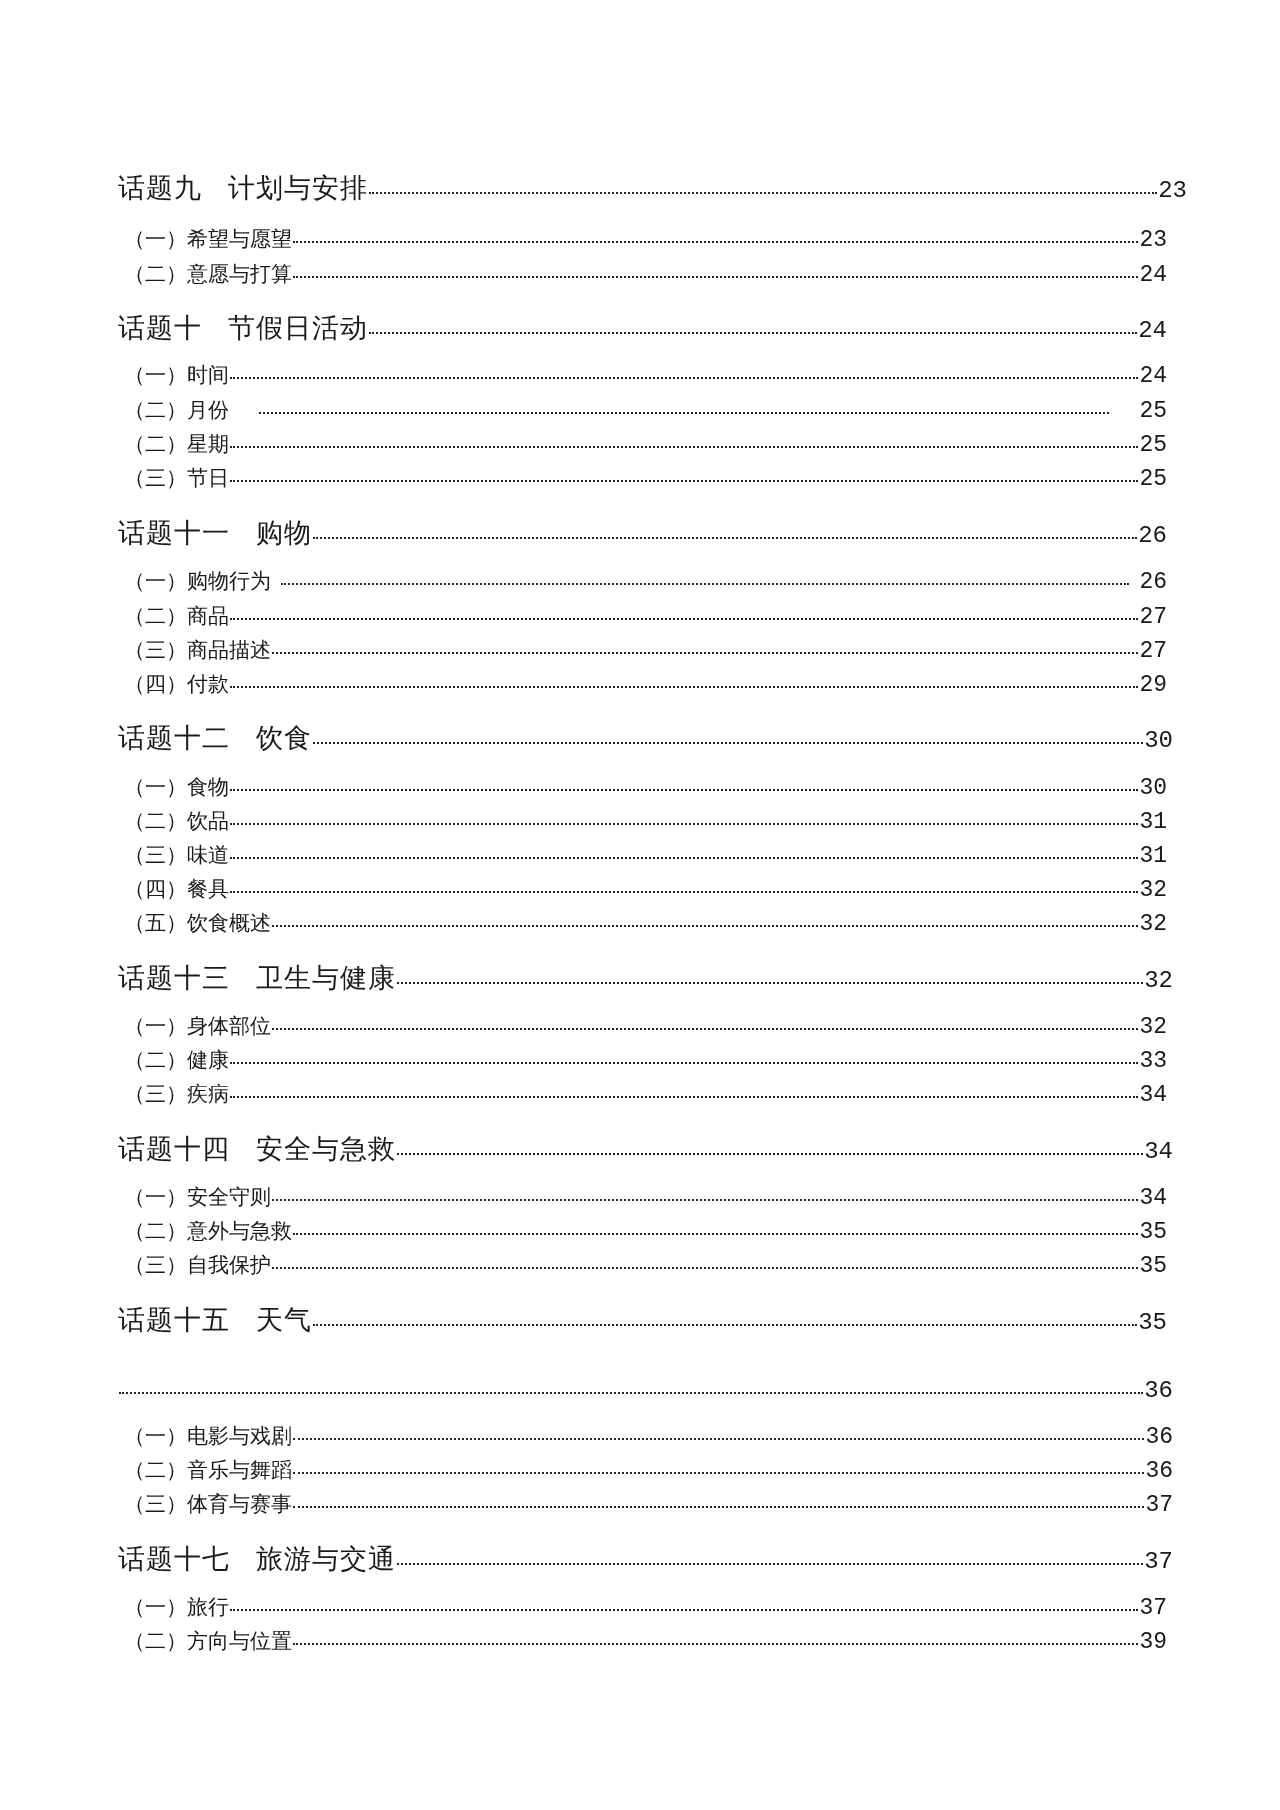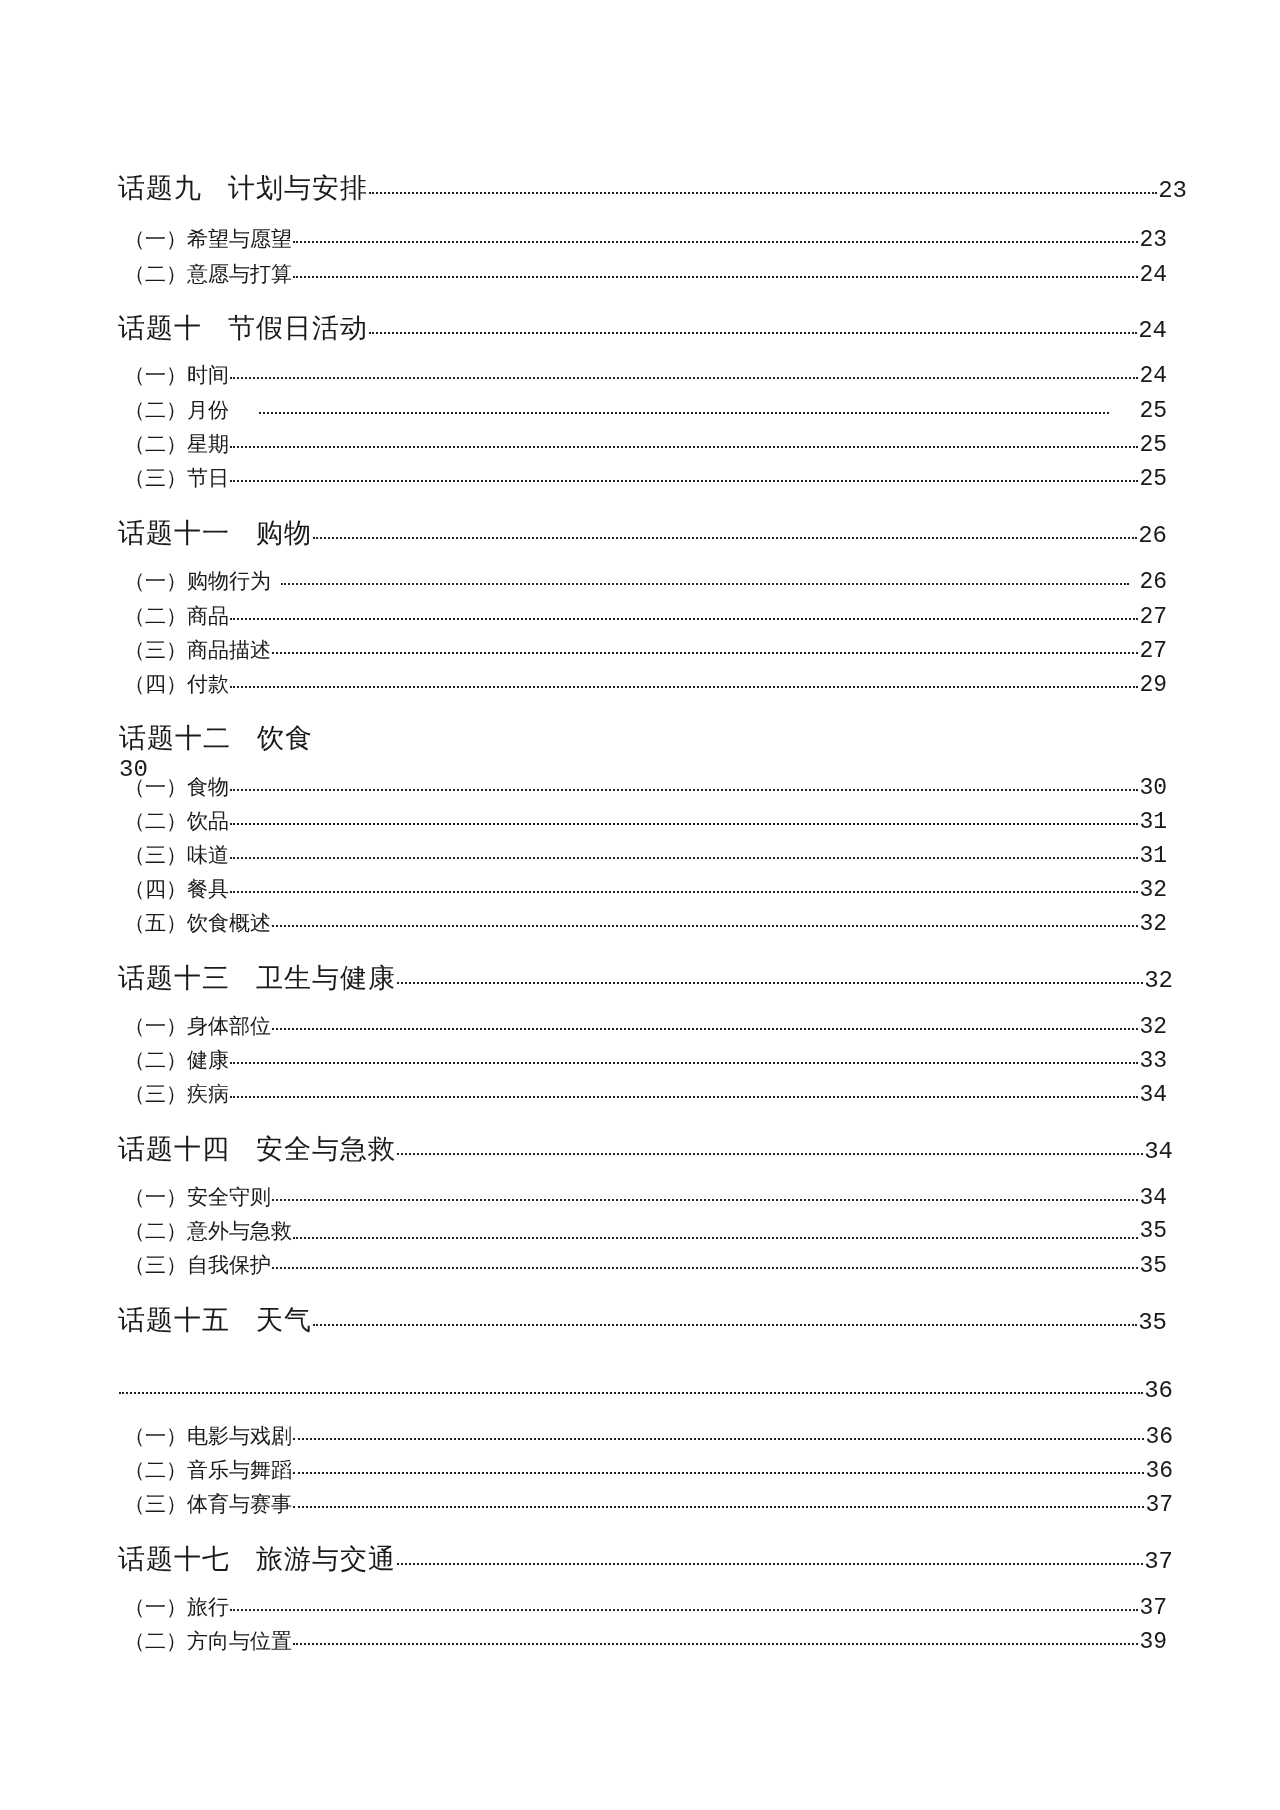--- a/index.html
+++ b/index.html
@@ -84,21 +84,21 @@
     <span class="label">（三）商品描述</span>
     <span class="leader"></span>
     <span class="page">27</span>
   </div>
   <div class="toc-row sub" style="top:670px; right:113px;">
     <span class="label">（四）付款</span>
     <span class="leader"></span>
     <span class="page">29</span>
   </div>
 
-  <div class="toc-row heading" style="top:720px; right:107px;flex-direction:column;">
+  <div class="toc-row heading" style="top:720px; right:107px;">
     <span class="label"><span class="num-part">话题十二</span><span>饮食</span></span>
     <span class="leader"></span>
     <span class="page">30</span>
   </div>
   <div class="toc-row sub" style="top:773px; right:113px;">
     <span class="label">（一）食物</span>
     <span class="leader"></span>
     <span class="page">30</span>
   </div>
   <div class="toc-row sub" style="top:807px; right:113px;">
@@ -146,21 +146,21 @@
   <div class="toc-row heading" style="top:1131px; right:107px;">
     <span class="label"><span class="num-part">话题十四</span><span>安全与急救</span></span>
     <span class="leader"></span>
     <span class="page">34</span>
   </div>
   <div class="toc-row sub" style="top:1183px; right:113px;">
     <span class="label">（一）安全守则</span>
     <span class="leader"></span>
     <span class="page">34</span>
   </div>
-  <div class="toc-row sub" style="top:1217px; right:113px;align-items:center;">
+  <div class="toc-row sub" style="top:1217px; right:113px;">
     <span class="label">（二）意外与急救</span>
     <span class="leader"></span>
     <span class="page">35</span>
   </div>
   <div class="toc-row sub" style="top:1251px; right:113px;">
     <span class="label">（三）自我保护</span>
     <span class="leader"></span>
     <span class="page">35</span>
   </div>
 

